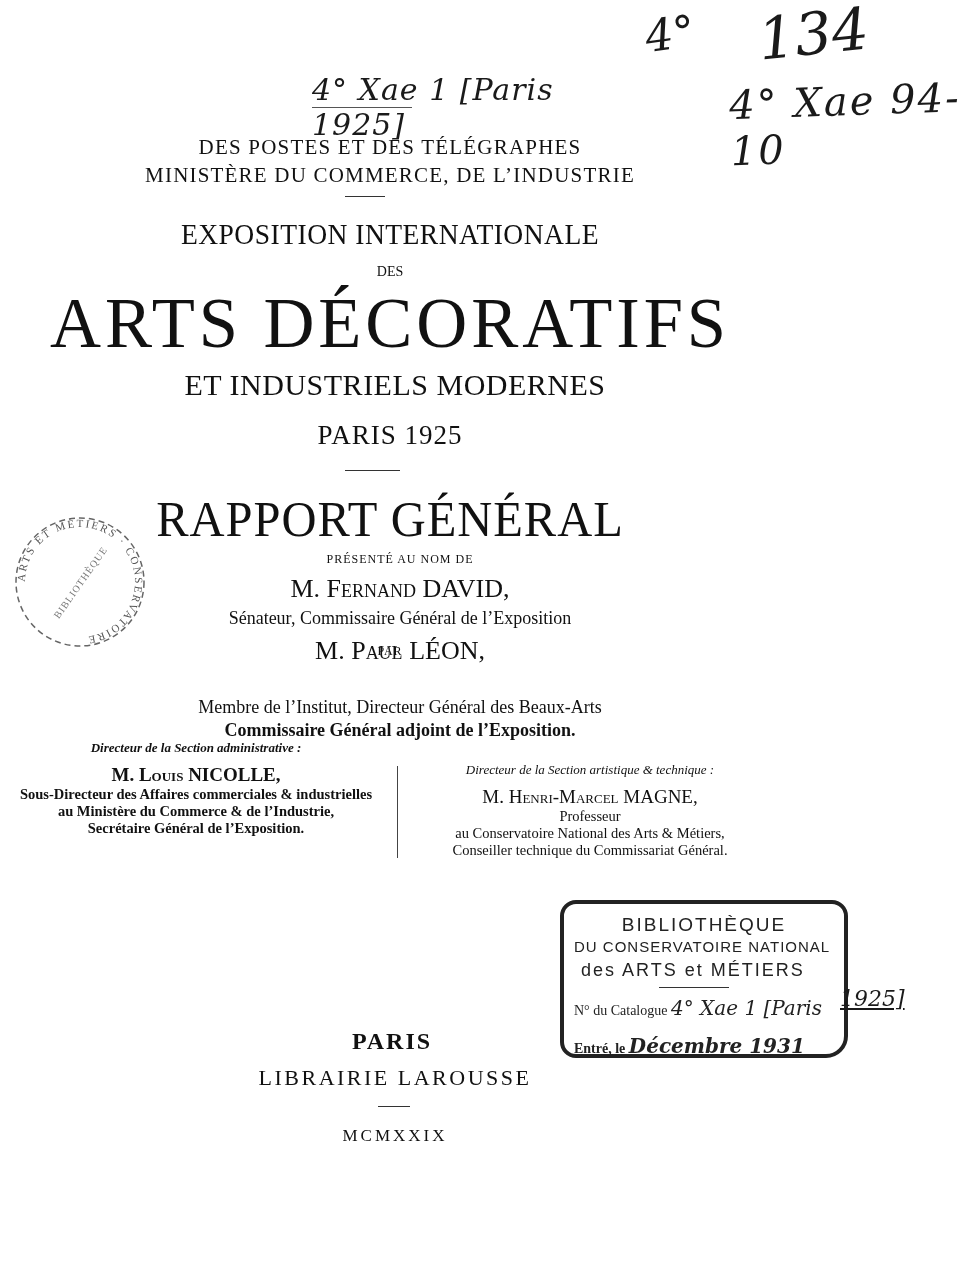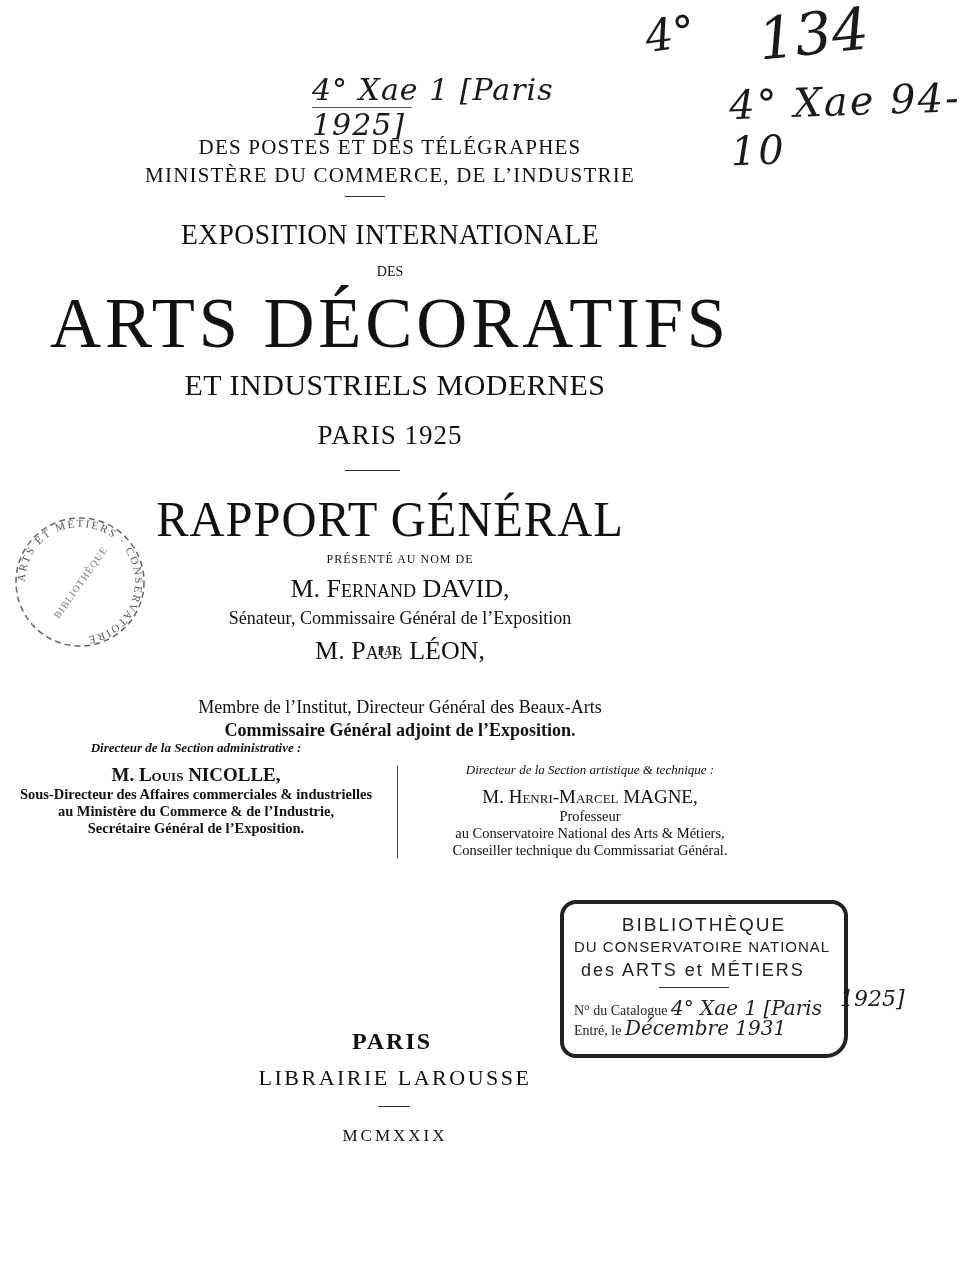--- a/index.html
+++ b/index.html
@@ -54,23 +54,23 @@
   #lib-stamp {
     left: 560px; top: 900px; width: 280px; height: 150px;
     border: 4px solid #222; border-radius: 16px 16px 22px 16px;
     font-family: "Liberation Sans", "DejaVu Sans", sans-serif; color: #222;
   }
   #lib-stamp .l1 { position: absolute; left: 0; top: 10px; width: 100%; text-align: center; font-size: 19px; letter-spacing: 2px; }
   #lib-stamp .l2 { position: absolute; left: 10px; top: 34px; width: 260px; font-size: 15px; letter-spacing: 1px; white-space: nowrap; }
   #lib-stamp .l3 { position: absolute; left: 17px; top: 56px; width: 240px; font-size: 18px; letter-spacing: 2px; }
   #lib-stamp .sep { position: absolute; left: 95px; top: 83px; width: 70px; height: 1px; background: #333; }
   #lib-stamp .l4 { position: absolute; left: 10px; top: 92px; font-size: 14px; font-family: "Liberation Serif", serif; white-space: nowrap; }
-  #lib-stamp .l5 { position: absolute; left: 10px; top: 112px; font-size: 14px; font-family: "Liberation Serif", serif; white-space: nowrap; }
+  #lib-stamp .l5 { position: absolute; left: 10px; top: 130px; font-size: 14px; font-family: "Liberation Serif", serif; white-space: nowrap; font-weight: bold; }
   #lib-stamp .hw { font-family: "DejaVu Serif", serif; font-style: italic; font-size: 20px; }
-  #stamp-callnum-tail { left: 840px; top: 986px; font-size: 22px; }
+  #stamp-callnum-tail { left: 840px; top: 986px; font-size: 22px; text-decoration: underline; }
 
   #pub-city { left: 292px; top: 1028px; width: 200px; font-size: 24px; letter-spacing: 2px; font-weight: bold; }
   #publisher { left: 230px; top: 1065px; width: 330px; font-size: 22px; letter-spacing: 2.5px; }
   #rule3 { left: 378px; top: 1106px; width: 32px; }
   #pub-year { left: 290px; top: 1126px; width: 210px; font-size: 17px; letter-spacing: 3px; }
 </style>
 </head>
 <body>
 
 <div id="hw-top" class="abs hand">4° Xae 1 [Paris 1925]</div>

